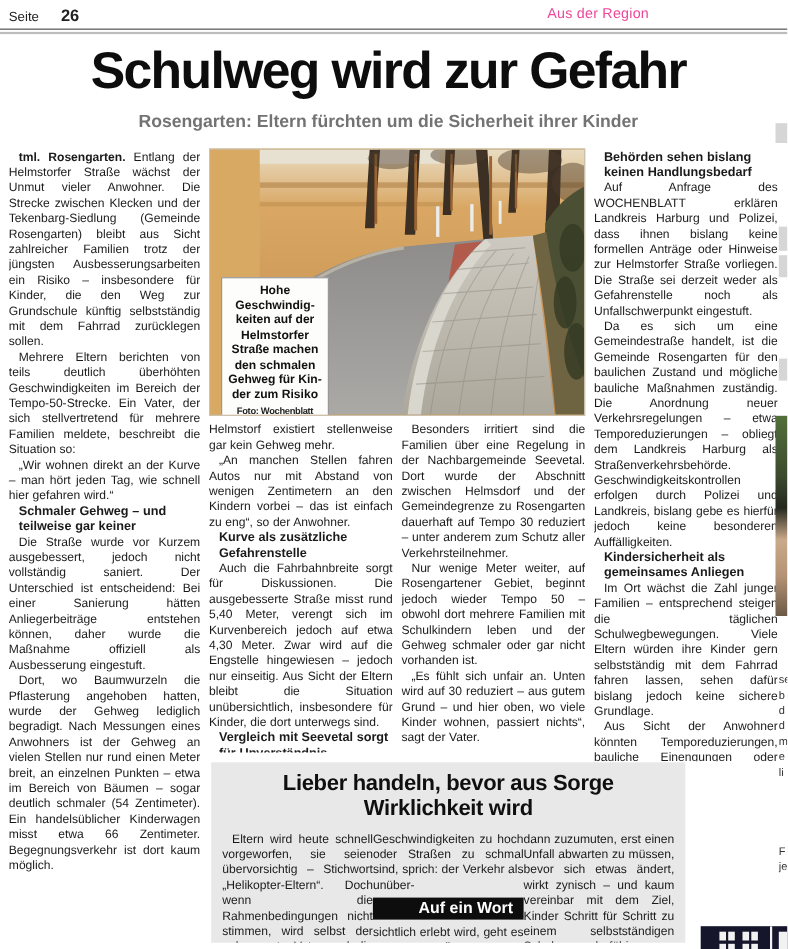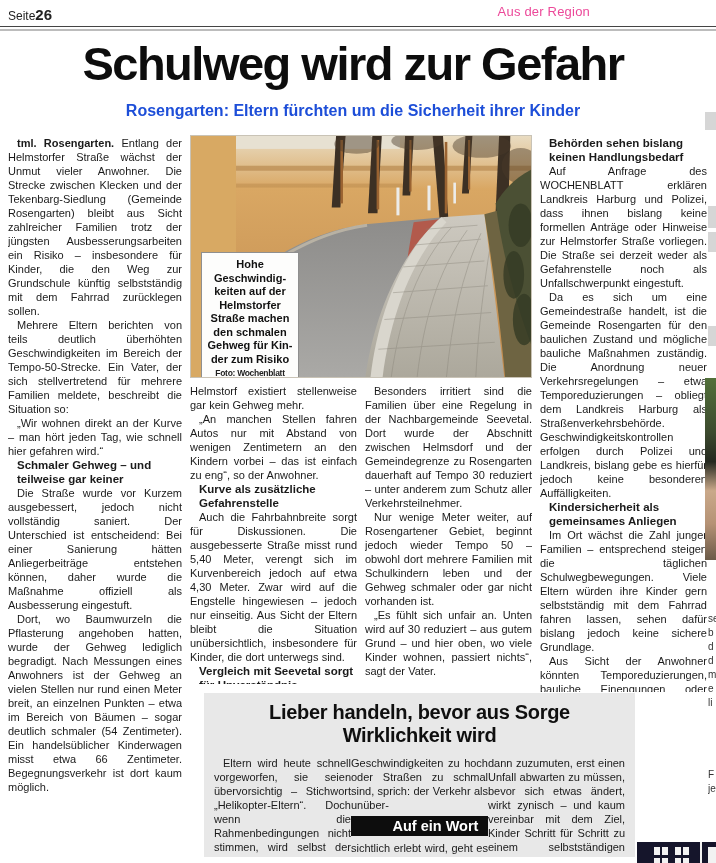--- a/index.html
+++ b/index.html
@@ -5,32 +5,32 @@
   * { margin:0; padding:0; box-sizing:border-box; }
   html,body { background:#ffffff; }
   body { font-family:"Liberation Sans", sans-serif; color:#1a1a1a; }
   .page {
     position:relative; width:716px; height:863px; margin:0 auto;
     background:#ffffff; overflow:hidden;
   }
   
   .pagehead { position:absolute; left:8px; right:0; top:4px; height:22px; }
   .pagehead .left { position:absolute; left:0; top:2px; font-size:12px; color:#222; }
-  .pagehead .left b { font-size:15px; font-weight:bold; margin-left:0; }
+  .pagehead .left b { font-size:15px; font-weight:bold; margin-left:20px; }
   .pagehead .section { position:absolute; right:126px; top:0; font-size:13px; color:#ec4899; letter-spacing:0.2px; }
   .rule-dark { position:absolute; left:0; right:0; top:26px; height:1px; background:#444; }
   .rule-gray { position:absolute; left:0; right:0; top:29px; height:2px; background:#bcbcbc; }
   
   .headline {
     position:absolute; left:0; right:10px; top:36px; text-align:center;
     font-size:47px; font-weight:bold; letter-spacing:-1.5px; color:#0d0d0d;
   }
   .subhead {
     position:absolute; left:0; right:10px; top:102px; text-align:center;
-    font-size:16px; font-weight:bold; color:#1d4ed8;
+    font-size:16px; font-weight:bold; color:#737373;
   }
   
   .col {
     position:absolute; font-size:11px; line-height:14px; text-align:justify;
     overflow:hidden; hyphens:auto; -webkit-hyphens:auto; word-spacing:0.2px;
   }
   .col p { text-indent:9px; }
   .col p.noindent { text-indent:0; }
   .col h3 { font-size:11.5px; line-height:14px; font-weight:bold; padding-left:9px; text-align:left; }
   .col .lead { font-weight:bold; }
@@ -48,21 +48,21 @@
     position:absolute; left:10px; top:116px; width:98px;
     background:#fdfdfc; border:1px solid #8f8f8f; padding:5px 4px 3px;
     text-align:center;
   }
   .caption-box .cap { font-size:11px; line-height:13.5px; font-weight:bold; color:#111;
     overflow-wrap:break-word; }
   .caption-box .credit { font-size:8.5px; font-weight:bold; color:#222; margin-top:2px;
     letter-spacing:-0.3px; }
   
   .opinion {
-    position:absolute; left:204px; top:693px; width:431px; height:164px;
+    position:absolute; left:192px; top:693px; width:431px; height:164px;
     background:#e8e8e8; padding:8px 10px 0; overflow:hidden;
   }
   .opinion .optitle { text-align:center; font-size:20px; font-weight:bold; color:#0f0f0f;
     letter-spacing:-0.3px; margin-bottom:9px; }
   .opinion .opcols { display:flex; }
   .opinion .opcol { width:159px; font-size:11px; line-height:14px; text-align:justify;
     hyphens:auto; -webkit-hyphens:auto; }
   .opinion .opcol p { text-indent:0; }
   .opinion .opcol p.ind { text-indent:9px; }
   .kicker {

